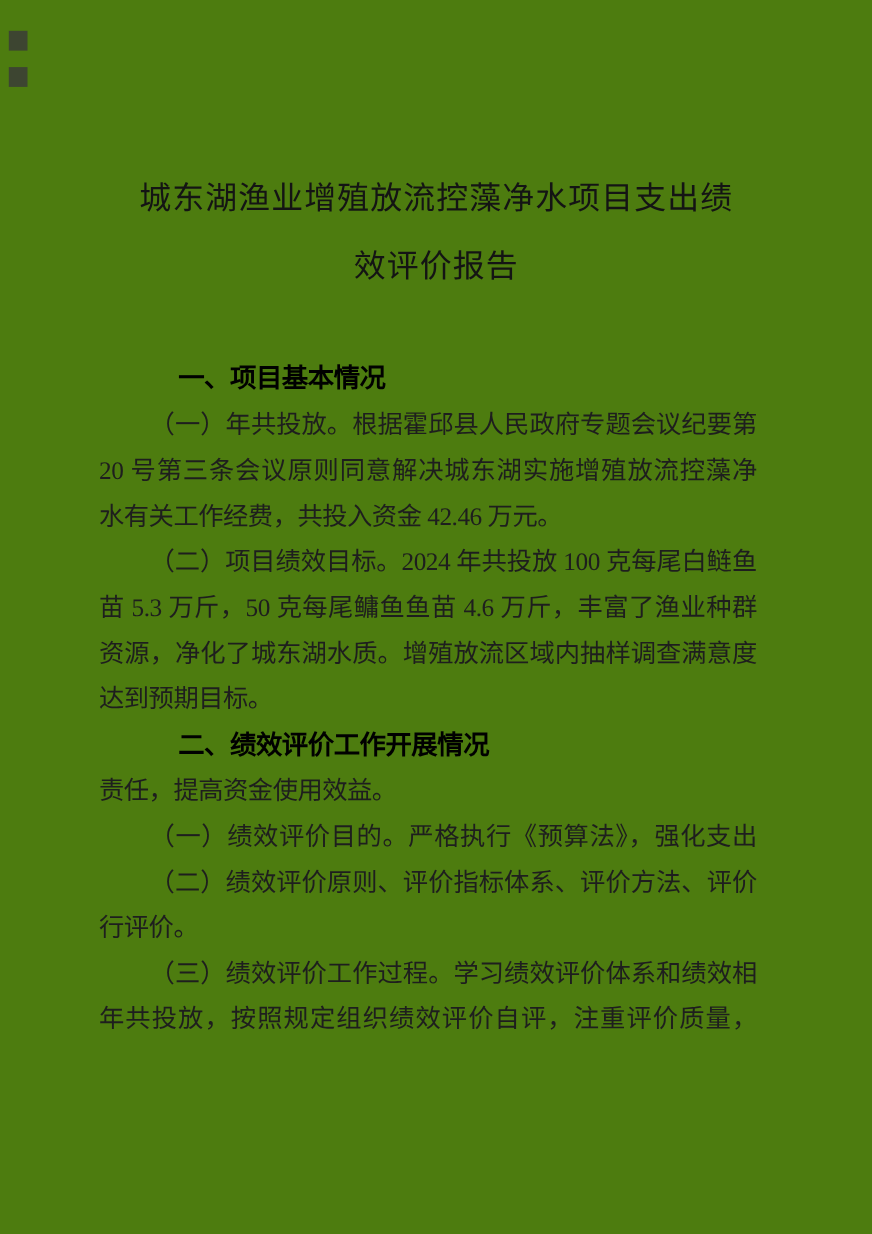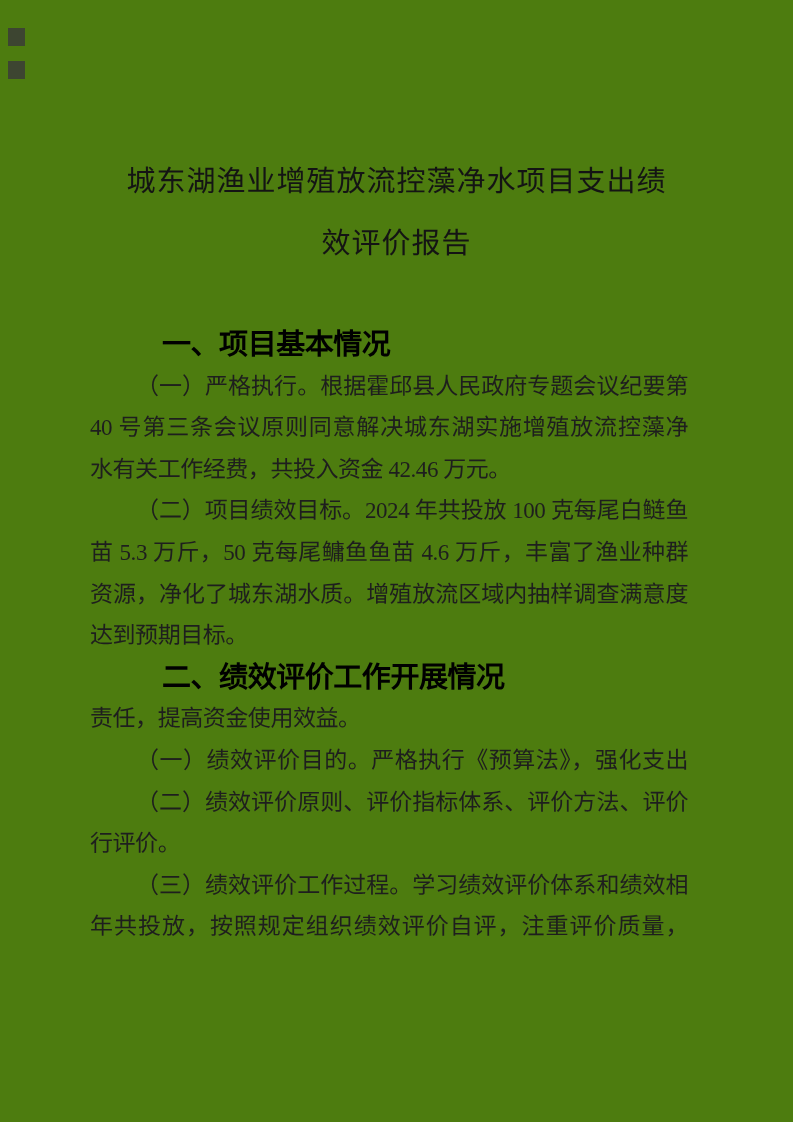--- a/index.html
+++ b/index.html
@@ -47,21 +47,21 @@
     left: 90px;
     top: 324px;
     width: 598px;
     font-size: 23px;
     line-height: 41.6px;
     letter-spacing: -0.45px;
   }
   .heading {
     font-family: "Liberation Sans", "DejaVu Sans", sans-serif;
     font-weight: 700;
-    font-size: 29px;
+    font-size: 24px;
     color: #000000;
     text-indent: 72px;
     white-space: nowrap;
   }
   .ln {
     text-align: justify;
     text-align-last: justify;
     text-justify: inter-character;
   }
   .ln.first {
@@ -85,22 +85,22 @@
   <div class="doc-title">
     <div>城东湖渔业增殖放流控藻净水项目支出绩</div>
     <div>效评价报告</div>
   </div>
 
   <div class="doc-body">
 
     <div class="heading">一、项目基本情况</div>
 
     <div>
-      <div class="ln first">（一）严格执行。根据霍邱县人民政府专题会议纪要第</div>
-      <div class="ln">40 号第三条会议原则同意解决城东湖实施增殖放流控藻净</div>
+      <div class="ln first">（一）年共投放。根据霍邱县人民政府专题会议纪要第</div>
+      <div class="ln">20 号第三条会议原则同意解决城东湖实施增殖放流控藻净</div>
       <div class="ln last">水有关工作经费，共投入资金 42.46 万元。</div>
     </div>
 
     <div>
       <div class="ln first">（二）项目绩效目标。2024 年共投放 100 克每尾白鲢鱼</div>
       <div class="ln">苗 5.3 万斤，50 克每尾鳙鱼鱼苗 4.6 万斤，丰富了渔业种群</div>
       <div class="ln">资源，净化了城东湖水质。增殖放流区域内抽样调查满意度</div>
       <div class="ln last">达到预期目标。</div>
     </div>
 

